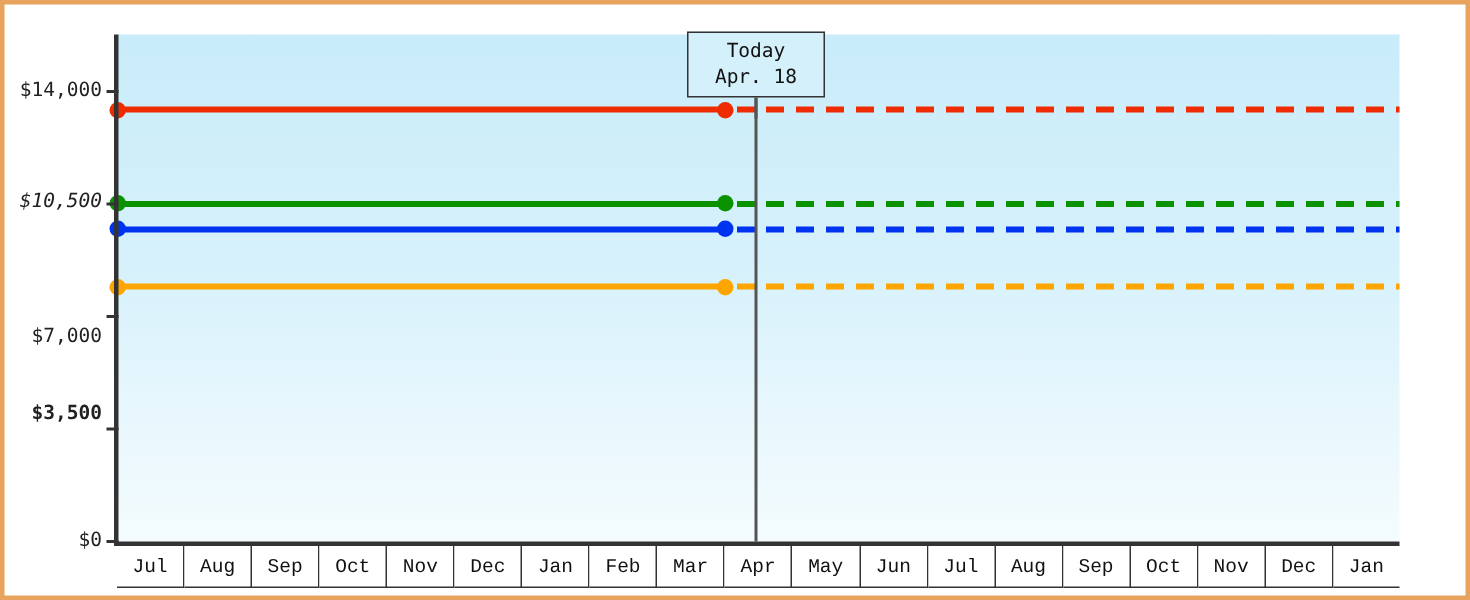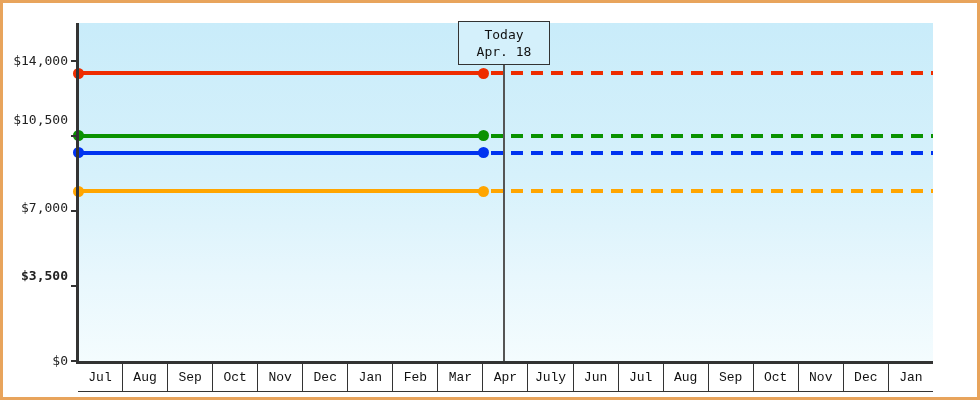--- a/index.html
+++ b/index.html
@@ -129,42 +129,42 @@
         <div class="series-dashed" style="left: 488px; top: 186.463px; width: 442px; background: repeating-linear-gradient(to right, rgb(255, 165, 0) 0px, rgb(255, 165, 0) 12px, rgba(0, 0, 0, 0) 12px, rgba(0, 0, 0, 0) 20px);"></div>
         <div class="series-dot" style="left: 70px; top: 182.963px; background: rgb(255, 165, 0);"></div>
         <div class="series-dot" style="left: 475px; top: 182.963px; background: rgb(255, 165, 0);"></div>
       </div>
 
     <div id="y-axis-line"></div>
     <div id="y-axis">
         <div class="y-tick" style="top: 56.5556px;"></div>
         <div class="y-label" style="top: 50.5556px;">$14,000</div>
         <div class="y-tick" style="top: 131.667px;"></div>
-        <div class="y-label" style="top: 110px;">$10,500</div>
+        <div class="y-label" style="top: 125px; font-style: italic;">$10,500</div>
         <div class="y-tick" style="top: 206.778px;"></div>
-        <div class="y-label" style="top: 198px;">$7,000</div>
+        <div class="y-label" style="top: 215px;">$7,000</div>
         <div class="y-tick" style="top: 281.889px;"></div>
         <div class="y-label" style="top: 266px; font-weight: bold;">$3,500</div>
         <div class="y-tick" style="top: 357px;"></div>
         <div class="y-label" style="top: 351px;">$0</div>
       </div>
 
     <div id="x-axis-line"></div>
     <div id="x-cells">
         <div class="x-cell">Jul</div>
         <div class="x-cell">Aug</div>
         <div class="x-cell">Sep</div>
         <div class="x-cell">Oct</div>
         <div class="x-cell">Nov</div>
         <div class="x-cell">Dec</div>
         <div class="x-cell">Jan</div>
         <div class="x-cell">Feb</div>
         <div class="x-cell">Mar</div>
         <div class="x-cell">Apr</div>
-        <div class="x-cell">July</div>
+        <div class="x-cell">May</div>
         <div class="x-cell">Jun</div>
         <div class="x-cell">Jul</div>
         <div class="x-cell">Aug</div>
         <div class="x-cell">Sep</div>
         <div class="x-cell">Oct</div>
         <div class="x-cell">Nov</div>
         <div class="x-cell">Dec</div>
         <div class="x-cell">Jan</div>
       </div>
 

